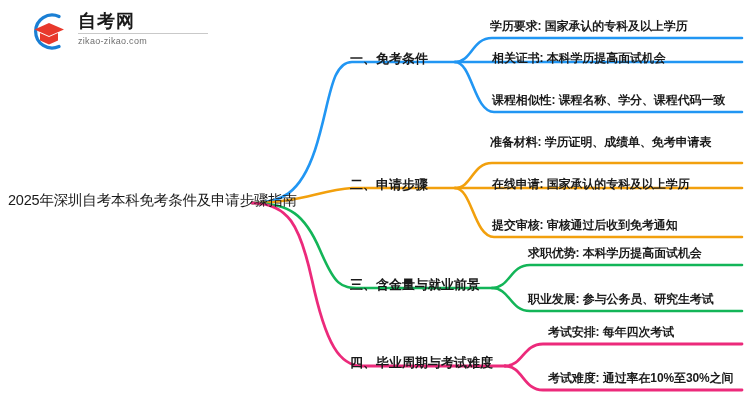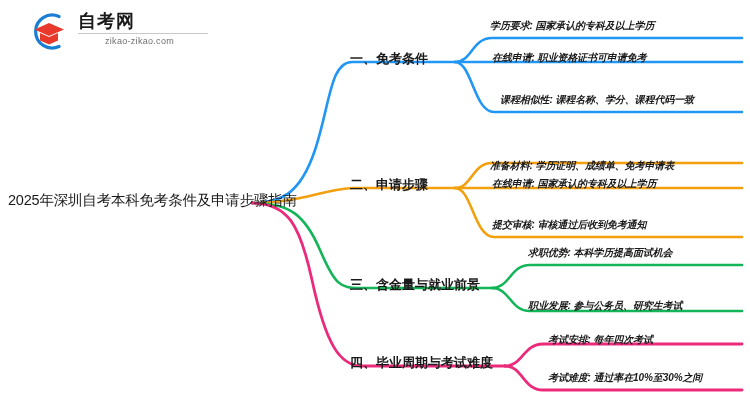--- a/index.html
+++ b/index.html
@@ -54,21 +54,20 @@
     background: #c9c9c9;
     margin-top: 1px;
   }
   #logo-sub {
     font-size: 9px;
     color: #6f6f6f;
     letter-spacing: 0.3px;
     line-height: 13px;
     margin-top: 1px;
     white-space: nowrap;
-    margin-left: 27px;
   }
   
   #curves {
     position: absolute;
     left: 0; top: 0;
     width: 750px; height: 410px;
     pointer-events: none;
   }
   
   .node-label {
@@ -83,24 +82,23 @@
     font-size: 14.5px;
     font-weight: normal;
     letter-spacing: -0.2px;
   }
   .branch-label {
     font-size: 13px;
     font-weight: bold;
     letter-spacing: 0px;
   }
   .leaf-label {
-    font-size: 10px;
+    font-size: 12px;
     font-weight: bold;
     letter-spacing: -0.1px;
-    font-style: italic;
   }
 </style>
 </head>
 <body>
 
 <div id="mindmap-root">
 
   <div id="logo">
     <div id="logo-mark">
       <svg width="44" height="42" viewBox="0 0 44 42">
@@ -134,29 +132,29 @@
 
     <path d="M252,203 C288,203 300,225 312,280 C326,345 340,366 362,366 L505,366" fill="none" stroke="#ec2a7b" stroke-width="2.8" stroke-linecap="round"></path>
     <path d="M505,366 C523,366 523,344 543,344 L742,344" fill="none" stroke="#ec2a7b" stroke-width="2.8" stroke-linecap="round"></path>
     <path d="M505,366 C523,366 523,390 543,390 L742,390" fill="none" stroke="#ec2a7b" stroke-width="2.8" stroke-linecap="round"></path>
   </svg>
 
   <div class="node-label" id="root-label">2025年深圳自考本科免考条件及申请步骤指南</div>
 
   <div class="node-label branch-label" style="left:350px; top:52px;">一、免考条件</div>
   <div class="node-label leaf-label" style="left:490px; top:20px;">学历要求: 国家承认的专科及以上学历</div>
-  <div class="node-label leaf-label" style="left:492px; top:52px;">在线申请: 职业资格证书可申请免考</div>
-  <div class="node-label leaf-label" style="left:492px; top:94px;margin-left:8px;">课程相似性: 课程名称、学分、课程代码一致</div>
+  <div class="node-label leaf-label" style="left:492px; top:52px;">相关证书: 本科学历提高面试机会</div>
+  <div class="node-label leaf-label" style="left:492px; top:94px;">课程相似性: 课程名称、学分、课程代码一致</div>
 
   <div class="node-label branch-label" style="left:350px; top:178px;">二、申请步骤</div>
-  <div class="node-label leaf-label" style="left:490px; top:160px;">准备材料: 学历证明、成绩单、免考申请表</div>
+  <div class="node-label leaf-label" style="left:490px; top:136px;">准备材料: 学历证明、成绩单、免考申请表</div>
   <div class="node-label leaf-label" style="left:492px; top:178px;">在线申请: 国家承认的专科及以上学历</div>
   <div class="node-label leaf-label" style="left:492px; top:219px;text-align:center;">提交审核: 审核通过后收到免考通知</div>
 
   <div class="node-label branch-label" style="left:350px; top:278px;">三、含金量与就业前景</div>
   <div class="node-label leaf-label" style="left:528px; top:247px;">求职优势: 本科学历提高面试机会</div>
-  <div class="node-label leaf-label" style="left:528px; top:300px;">职业发展: 参与公务员、研究生考试</div>
+  <div class="node-label leaf-label" style="left:528px; top:293px;">职业发展: 参与公务员、研究生考试</div>
 
   <div class="node-label branch-label" style="left:350px; top:356px;">四、毕业周期与考试难度</div>
-  <div class="node-label leaf-label" style="left:548px; top:334px;">考试安排: 每年四次考试</div>
+  <div class="node-label leaf-label" style="left:548px; top:326px;">考试安排: 每年四次考试</div>
   <div class="node-label leaf-label" style="left:548px; top:372px;">考试难度: 通过率在10%至30%之间</div>
 
 </div>
 
 </body></html>

